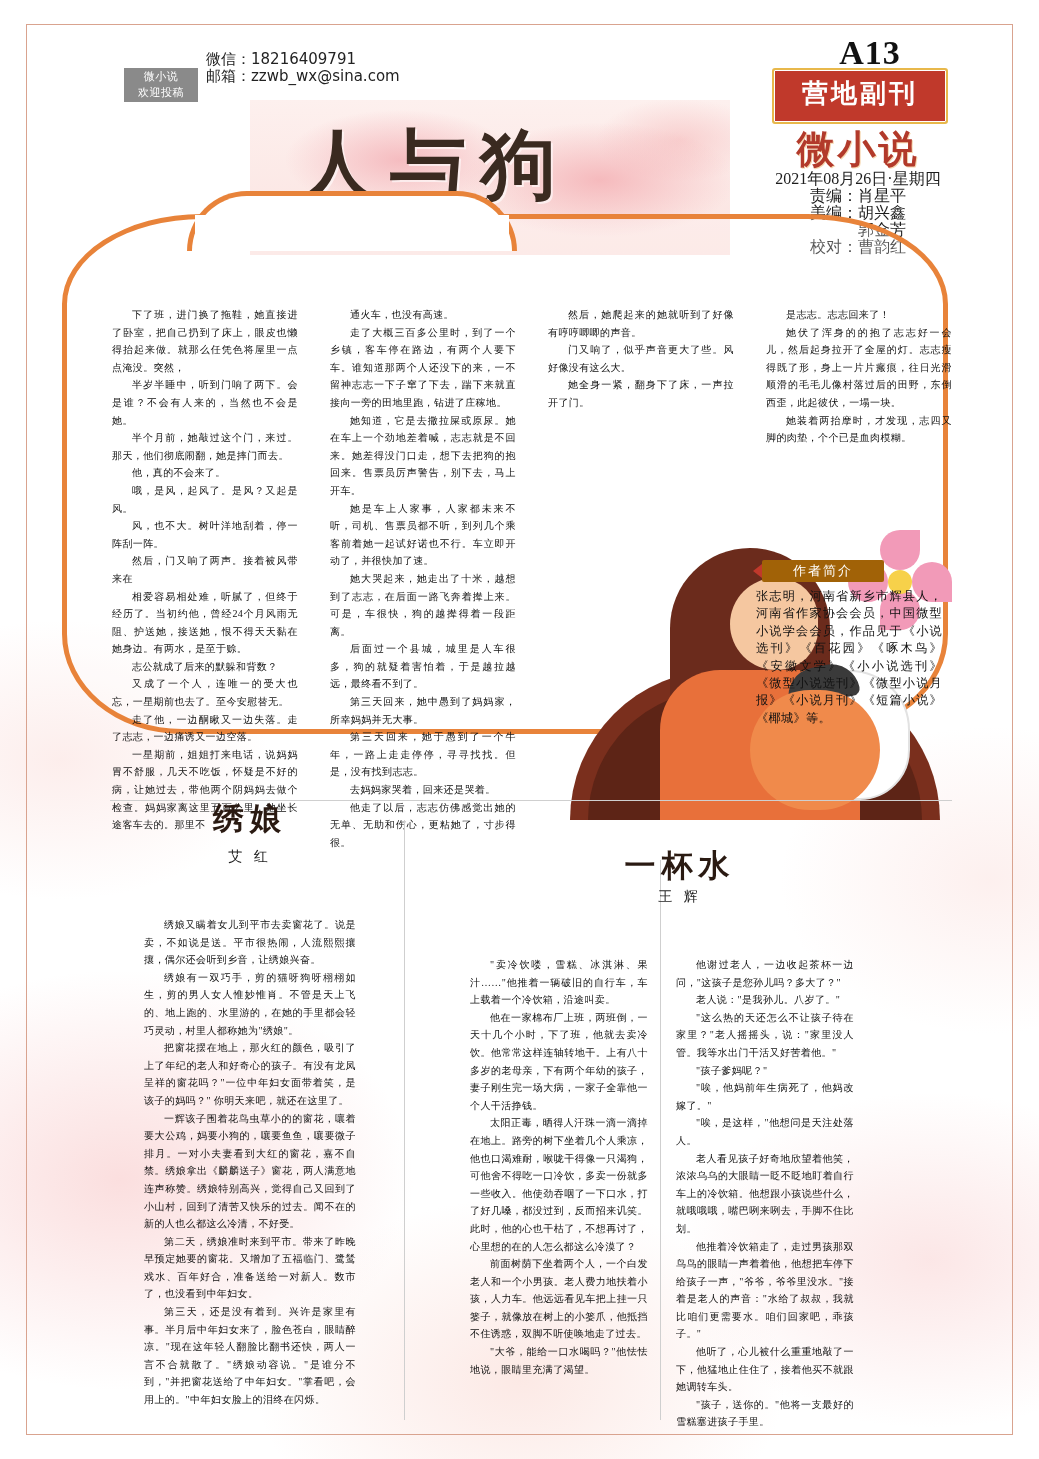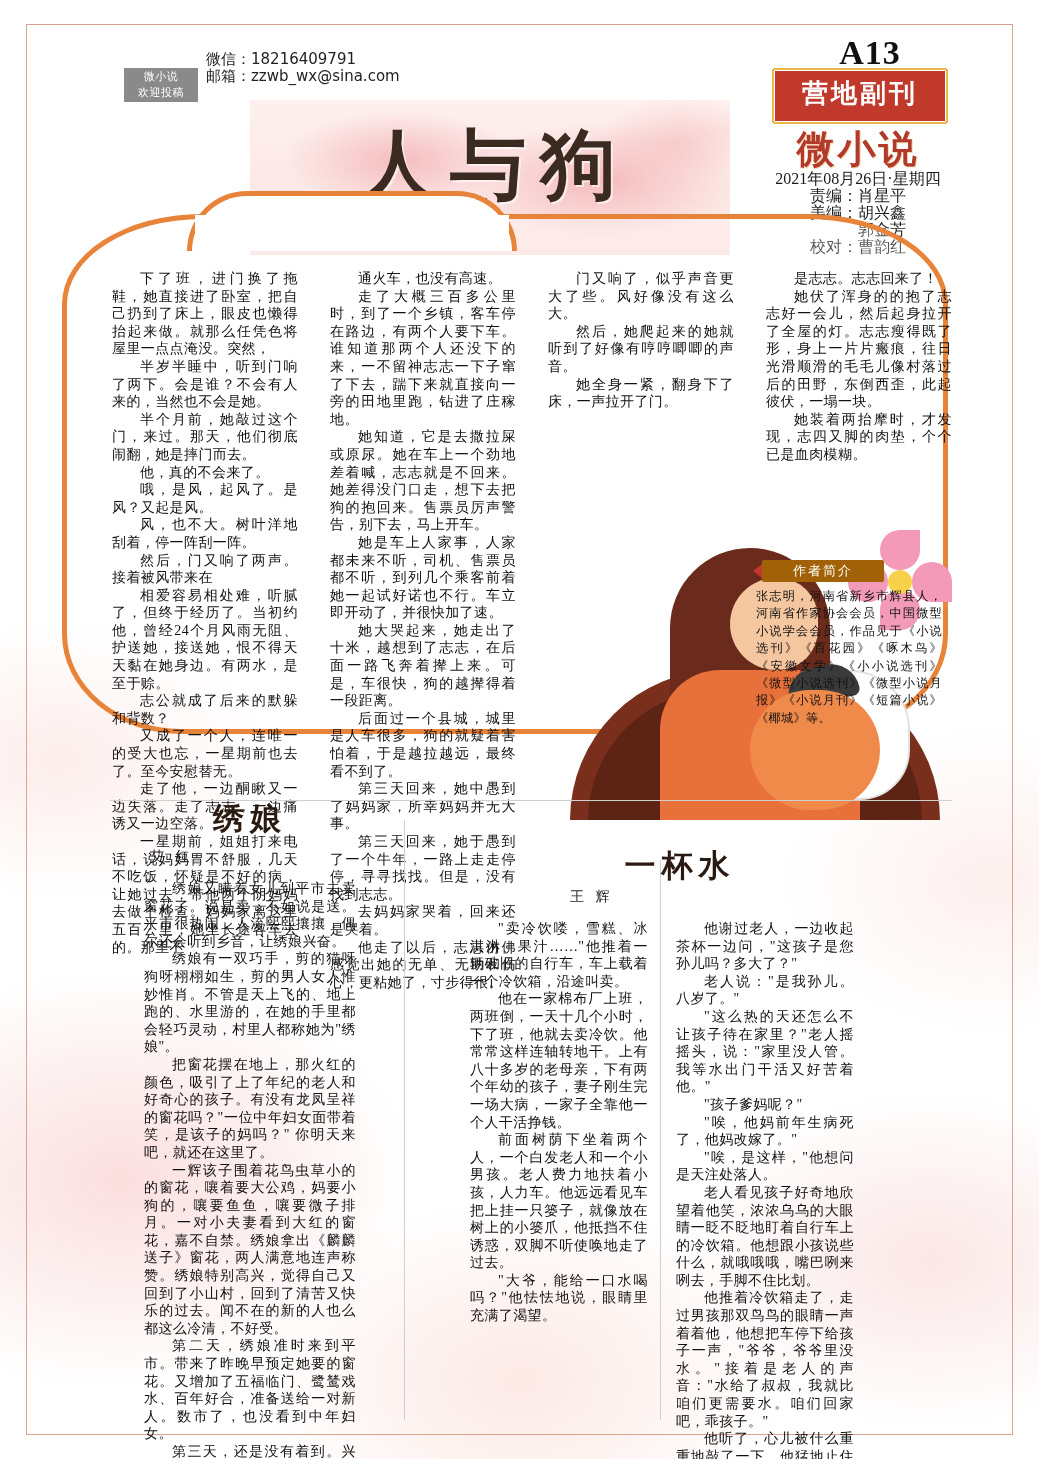--- a/index.html
+++ b/index.html
@@ -65,21 +65,21 @@
   
   .hero-img{
     position:absolute;left:250px;top:100px;width:480px;height:155px;
     background:
       radial-gradient(ellipse 160px 70px at 150px 60px, rgba(244,180,185,.85), rgba(250,225,225,0) 72%),
       radial-gradient(ellipse 190px 80px at 350px 80px, rgba(243,170,175,.75), rgba(250,225,225,0) 72%),
       radial-gradient(ellipse 120px 60px at 430px 40px, rgba(247,200,200,.8), rgba(255,245,245,0) 70%),
       linear-gradient(180deg,#fdf0ee,#fbe3e0);
   }
   .hero-title{
-    position:absolute;left:300px;top:115px;width:330px;text-align:right;
+    position:absolute;left:300px;top:115px;width:330px;text-align:left;
     font-size:76px;font-weight:bold;letter-spacing:14px;
     color:#3a2a20;
     text-shadow:2px 2px 0 rgba(255,255,255,.6);
   }
   .hero-author{
     position:absolute;left:300px;top:196px;width:330px;text-align:center;
     font-size:15px;color:#222;letter-spacing:2px;
   }
 
   
@@ -95,24 +95,25 @@
     background:#fff;border:5px solid #e8833a;border-bottom:none;
     border-radius:60px 60px 0 0;box-sizing:border-box;
   }
   .cloud:after{
     content:"";position:absolute;left:128px;top:-4px;width:314px;height:20px;background:#fff;
   }
 
   
   .col{
     position:absolute;
-    font-size:14px;line-height:17.6px;
+    font-size:10px;line-height:17.6px;
     text-align:justify;
     color:#111;
     letter-spacing:.4px;
+    margin-top:36px;
   }
   .col p{margin:0;text-indent:2em;}
   #a1c1{left:112px;top:270px;width:186px;}
   #a1c2{left:330px;top:270px;width:186px;}
   #a1c3{left:548px;top:270px;width:186px;}
   #a1c4{left:766px;top:270px;width:186px;}
 
   
   .illus{
     position:absolute;left:540px;top:520px;width:420px;height:300px;
@@ -184,21 +185,21 @@
     position:absolute;left:404px;top:820px;width:1px;height:600px;background:#cfcfcf;
   }
   .vsep2{
     position:absolute;left:660px;top:860px;width:1px;height:560px;background:#cfcfcf;
   }
 
   .art-title{
     position:absolute;text-align:center;font-size:31px;font-weight:bold;letter-spacing:6px;color:#2a1a12;
   }
   .art-author{
-    position:absolute;font-size:14px;letter-spacing:4px;color:#222;
+    position:absolute;text-align:center;font-size:14px;letter-spacing:4px;color:#222;
   }
   #a2t{left:150px;top:798px;width:200px;}
   #a2a{left:150px;top:848px;width:200px;}
   #a3t{left:570px;top:845px;width:220px;}
   #a3a{left:570px;top:888px;width:220px;}
 
   #a2c1{left:144px;top:880px;width:212px;}
   #a3c1{left:470px;top:920px;width:178px;}
   #a3c2{left:676px;top:920px;width:178px;}
 </style>
@@ -256,22 +257,22 @@
     <p>她是车上人家事，人家都未来不听，司机、售票员都不听，到列几个乘客前着她一起试好诺也不行。车立即开动了，并很快加了速。</p>
     <p>她大哭起来，她走出了十米，越想到了志志，在后面一路飞奔着撵上来。可是，车很快，狗的越撵得着一段距离。</p>
     <p>后面过一个县城，城里是人车很多，狗的就疑着害怕着，于是越拉越远，最终看不到了。</p>
     <p>第三天回来，她中愚到了妈妈家，所幸妈妈并无大事。</p>
     <p>第三天回来，她于愚到了一个牛年，一路上走走停停，寻寻找找。但是，没有找到志志。</p>
     <p>去妈妈家哭着，回来还是哭着。</p>
     <p>他走了以后，志志仿佛感觉出她的无单、无助和伤心，更粘她了，寸步得很。</p>
   </div>
 
   <div class="col" id="a1c3">
+    <p>然后，她爬起来的她就听到了好像有哼哼唧唧的声音。</p>
     <p>门又响了，似乎声音更大了些。风好像没有这么大。</p>
-    <p>然后，她爬起来的她就听到了好像有哼哼唧唧的声音。</p>
     <p>她全身一紧，翻身下了床，一声拉开了门。</p>
   </div>
 
   <div class="col" id="a1c4">
     <p>是志志。志志回来了！</p>
     <p>她伏了浑身的的抱了志志好一会儿，然后起身拉开了全屋的灯。志志瘦得既了形，身上一片片瘢痕，往日光滑顺滑的毛毛儿像村落过后的田野，东倒西歪，此起彼伏，一塌一块。</p>
     <p>她装着两抬摩时，才发现，志四又脚的肉垫，个个已是血肉模糊。</p>
   </div>
 
   <div class="illus">
@@ -310,20 +311,21 @@
     <p>第二天，绣娘准时来到平市。带来了昨晚早预定她要的窗花。又增加了五福临门、鹭鸶戏水、百年好合，准备送给一对新人。数市了，也没看到中年妇女。</p>
     <p>第三天，还是没有着到。兴许是家里有事。半月后中年妇女来了，脸色苍白，眼睛醉凉。"现在这年轻人翻脸比翻书还快，两人一言不合就散了。"绣娘动容说。"是谁分不到，"并把窗花送给了中年妇女。"掌看吧，会用上的。"中年妇女脸上的泪终在闪烁。</p>
 
   </div>
 
   <div class="art-title" id="a3t">一杯水</div>
   <div class="art-author" id="a3a">王 辉</div>
   <div class="col" id="a3c1">
     <p>"卖冷饮喽，雪糕、冰淇淋、果汁……"他推着一辆破旧的自行车，车上载着一个冷饮箱，沿途叫卖。</p>
     <p>他在一家棉布厂上班，两班倒，一天十几个小时，下了班，他就去卖冷饮。他常常这样连轴转地干。上有八十多岁的老母亲，下有两个年幼的孩子，妻子刚生完一场大病，一家子全靠他一个人干活挣钱。</p>
+    <p>太阳正毒，晒得人汗珠一滴一滴掉在地上。路旁的树下坐着几个人乘凉，他也口渴难耐，喉咙干得像一只渴狗，可他舍不得吃一口冷饮，多卖一份就多一些收入。他使劲吞咽了一下口水，打了好几嗓，都没过到，反而招来讥笑。此时，他的心也干枯了，不想再讨了，心里想的在的人怎么都这么冷漠了？</p>
     <p>前面树荫下坐着两个人，一个白发老人和一个小男孩。老人费力地扶着小孩，人力车。他远远看见车把上挂一只篓子，就像放在树上的小篓爪，他抵挡不住诱惑，双脚不听使唤地走了过去。</p>
     <p>"大爷，能给一口水喝吗？"他怯怯地说，眼睛里充满了渴望。</p>
 
   </div>
   <div class="col" id="a3c2">
     <p>他谢过老人，一边收起茶杯一边问，"这孩子是您孙儿吗？多大了？"</p>
     <p>老人说："是我孙儿。八岁了。"</p>
     <p>"这么热的天还怎么不让孩子待在家里？"老人摇摇头，说："家里没人管。我等水出门干活又好苦着他。"</p>
     <p>"孩子爹妈呢？"</p>
     <p>"唉，他妈前年生病死了，他妈改嫁了。"</p>

